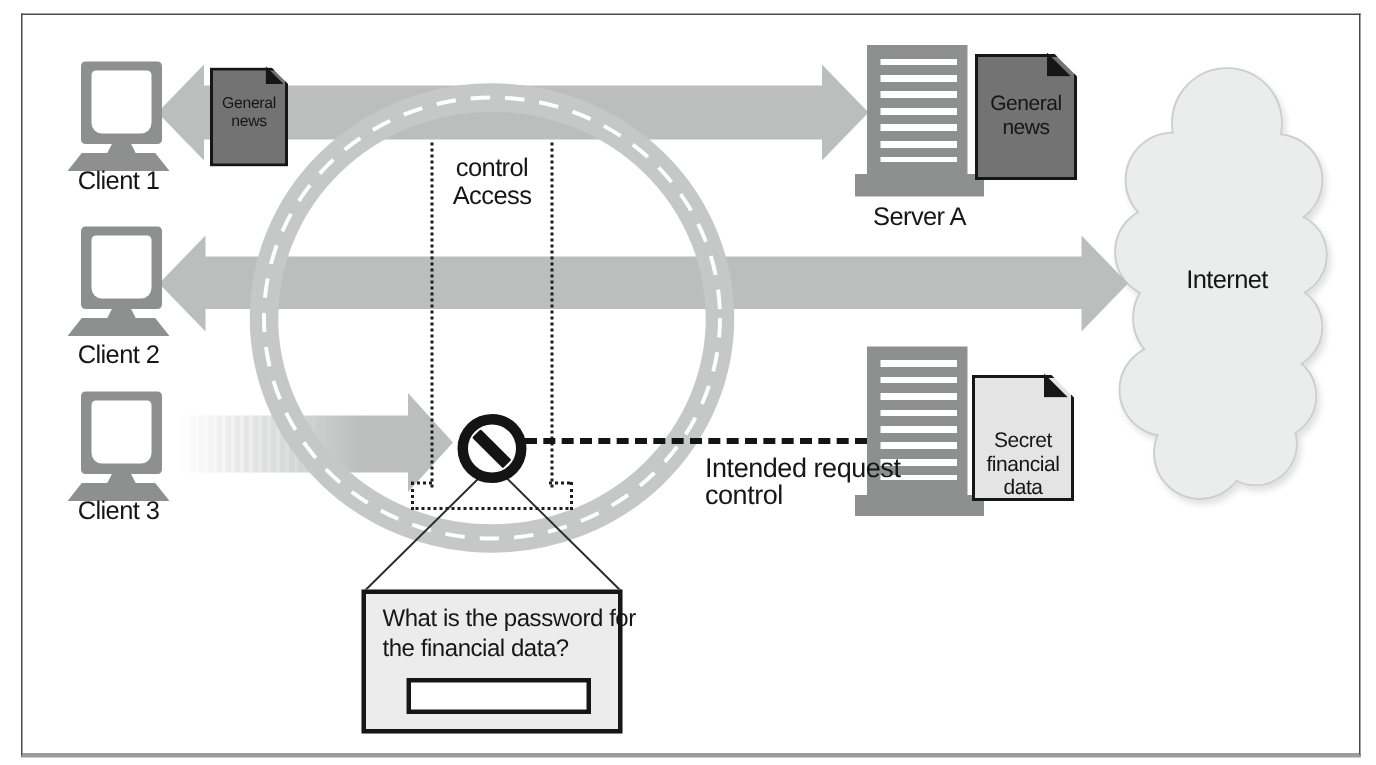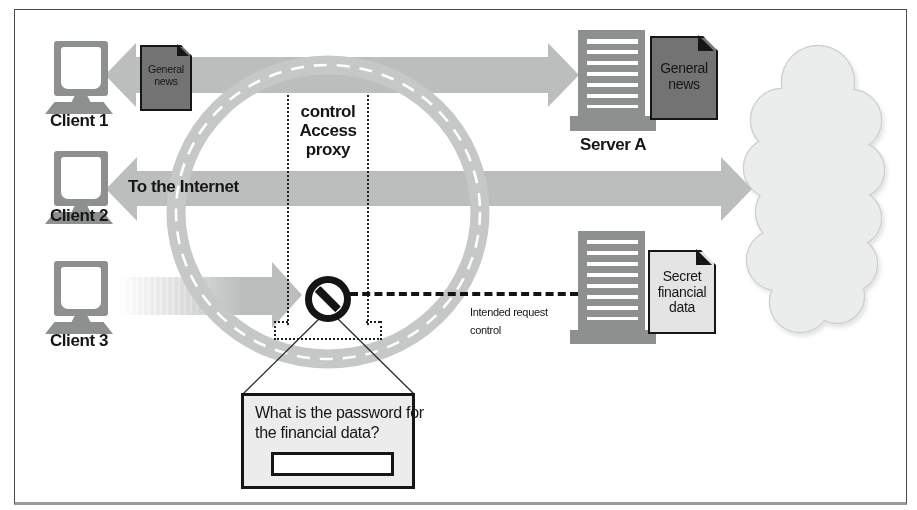--- a/index.html
+++ b/index.html
@@ -18,25 +18,25 @@
               border-left:31px solid #bcbebd;}
   .fade-body{background:linear-gradient(to right,rgba(188,190,189,0) 0%,rgba(188,190,189,.45) 35%,#bcbebd 80%);}
   .fade-stripes{background:repeating-linear-gradient(90deg,rgba(255,255,255,.55) 0 2.5px,rgba(255,255,255,0) 2.5px 6px);
     -webkit-mask-image:linear-gradient(to right,#000 10%,transparent 95%);
     mask-image:linear-gradient(to right,#000 10%,transparent 95%);}
   
   .dotv{width:0;border-left:2px dotted #1d1d1d;}
   .dot-foot{border-left:2px dotted #1d1d1d;border-right:2px dotted #1d1d1d;border-bottom:2px dotted #1d1d1d;}
   .dot-stub{height:0;border-top:2px dotted #1d1d1d;}
   
-  .lbl{font-weight:700;font-size:17px;letter-spacing:-.4px;line-height:19px;white-space:nowrap;}
+  .lbl{font-weight:400;font-size:17px;letter-spacing:-.4px;line-height:19px;white-space:nowrap;}
   .center{text-align:center;}
   .small-doc-text{font-size:10.5px;line-height:12px;letter-spacing:-.2px;text-align:center;}
   .doc-text{font-size:14px;line-height:15.5px;letter-spacing:-.3px;text-align:center;}
-  .note-text{font-size:11px;line-height:17.5px;letter-spacing:-.3px;}
+  .note-text{font-size:18px;line-height:17.5px;letter-spacing:-.3px;}
   
   .doc{background:#737373;border:2px solid #161616;
        clip-path:polygon(0 0,calc(100% - 15px) 0,100% 15px,100% 100%,0 100%);}
   .doc.small{clip-path:polygon(0 0,calc(100% - 11px) 0,100% 11px,100% 100%,0 100%);}
   .fold{position:absolute;top:-2px;right:-2px;width:16px;height:16px;background:#161616;
         clip-path:polygon(0 0,100% 100%,0 100%);}
   .fold.small{width:12px;height:12px;}
   .doc.gray{background:#e3e4e3;}
   
   .tower{background:#8e9090;}
@@ -128,23 +128,21 @@
 
   <div class="abs dotv" style="left:287px;top:95px;height:230px;"></div>
   <div class="abs dotv" style="left:367px;top:95px;height:230px;"></div>
   <div class="abs dot-foot" style="left:274px;top:321px;width:104px;height:17px;"></div>
   <div class="abs dot-stub" style="left:274px;top:321px;width:14px;"></div>
   <div class="abs dot-stub" style="left:366px;top:321px;width:14px;"></div>
 
   <div class="abs lbl center" style="left:278px;top:102px;width:100px;">
     <div>control</div>
     <div>Access</div>
-    <div>proxy</div>
-  </div>
-  <div class="abs lbl" style="left:128px;top:177px;">To the Internet</div>
+  </div>
 
   <div class="abs doc small" style="left:140px;top:45px;width:48px;height:62px;">
     <div class="small-doc-text" style="margin-top:16px;">
       <div>General</div>
       <div>news</div>
     </div>
   </div>
   <div class="abs fold small" style="left:177px;top:44px;"></div>
 
   <div class="abs tower" style="left:578px;top:30px;width:67px;height:90px;">
@@ -158,38 +156,39 @@
       <div>news</div>
     </div>
   </div>
   <div class="abs fold" style="left:698px;top:35px;"></div>
 
   <div class="abs tower" style="left:578px;top:231px;width:67px;height:101px;">
     <div class="slats"></div>
   </div>
   <div class="abs pedestal" style="left:570px;top:330px;width:86px;height:14px;"></div>
   <div class="abs doc gray" style="left:648px;top:250px;width:64px;height:80px;">
-    <div class="doc-text" style="margin-top:17px;">
+    <div class="doc-text" style="margin-top:34px;">
       <div>Secret</div>
       <div>financial</div>
       <div>data</div>
     </div>
   </div>
   <div class="abs fold" style="left:696px;top:249px;"></div>
 
   <div class="abs dashline" style="left:350px;top:292px;width:228px;"></div>
   <div class="abs note-text" style="left:470px;top:304px;">
     <div>Intended request</div>
     <div>control</div>
   </div>
 
   <div class="abs nosign" style="left:305px;top:276px;">
     <div class="noslash"></div>
   </div>
 
+  <div class="abs lbl center" style="left:768px;top:177px;width:100px;">Internet</div>
 
   <div class="abs callout" style="left:241px;top:393px;">
     <div class="callout-text">
       <div>What is the password for</div>
       <div>the financial data?</div>
     </div>
     <div class="pw-box"></div>
   </div>
 
   <div class="abs client" style="left:44px;top:41px;">
@@ -201,21 +200,21 @@
   </div>
   <div class="abs lbl center" style="left:29px;top:111px;width:100px;">Client 1</div>
 
   <div class="abs client" style="left:44px;top:151px;">
     <div class="bezel">
         <div class="screen"></div>
       </div>
     <div class="neck"></div>
       <div class="cbase"></div>
   </div>
-  <div class="abs lbl center" style="left:29px;top:206px;width:100px;text-align:center;">Client 2</div>
+  <div class="abs lbl center" style="left:29px;top:227px;width:100px;text-align:center;">Client 2</div>
 
   <div class="abs client" style="left:44px;top:261px;">
     <div class="bezel">
         <div class="screen"></div>
       </div>
     <div class="neck"></div>
       <div class="cbase"></div>
   </div>
   <div class="abs lbl center" style="left:29px;top:331px;width:100px;">Client 3</div>
 

